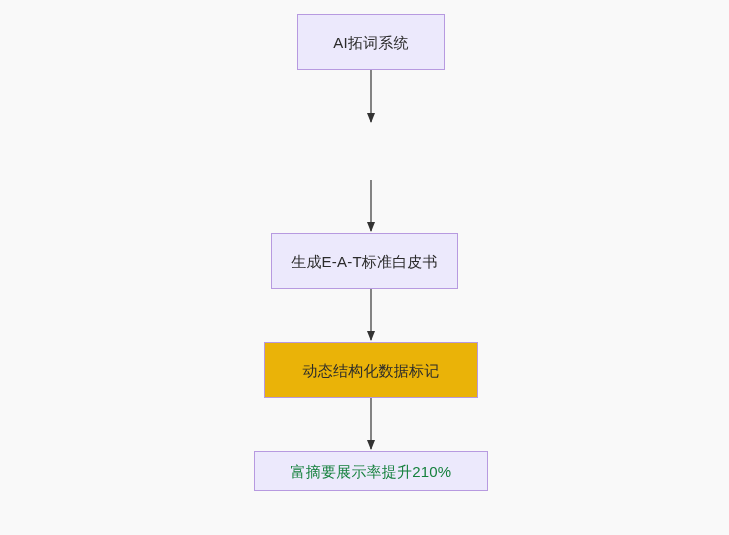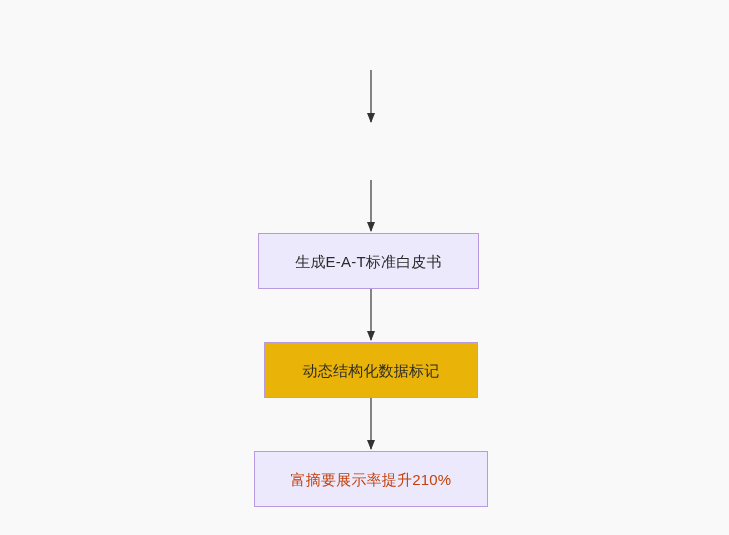--- a/index.html
+++ b/index.html
@@ -55,27 +55,30 @@
       <marker id="arrow" markerWidth="10" markerHeight="8" refX="9" refY="4" orient="auto" markerUnits="userSpaceOnUse">
         <path d="M0,0 L10,4 L0,8 z" fill="#333333"></path>
       </marker>
     </defs>
     <line x1="371" y1="70" x2="371" y2="122" stroke="#666666" stroke-width="1.6" marker-end="url(#arrow)"></line>
     <line x1="371" y1="180" x2="371" y2="231" stroke="#666666" stroke-width="1.6" marker-end="url(#arrow)"></line>
     <line x1="371" y1="289" x2="371" y2="340" stroke="#666666" stroke-width="1.6" marker-end="url(#arrow)"></line>
     <line x1="371" y1="398" x2="371" y2="449" stroke="#666666" stroke-width="1.6" marker-end="url(#arrow)"></line>
   </svg>
 
+  <div class="node" id="node-1" style="left: 297px; top: 14px; width: 148px; height: 56px; background: rgb(236, 233, 252); border-color: rgb(183, 154, 224); color: rgb(43, 43, 43);">
+    <span class="node-label">AI拓词系统</span>
+  </div>
 
 
-  <div class="node" id="node-3" style="left: 258px; top: 233px; width: 221px; height: 56px; background: rgb(236, 233, 252); border-color: rgb(183, 154, 224); color: rgb(43, 43, 43);">
+  <div class="node" id="node-3" style="left: 271px; top: 233px; width: 187px; height: 56px; background: rgb(236, 233, 252); border-color: rgb(183, 154, 224); color: rgb(43, 43, 43);">
     <span class="node-label">生成E-A-T标准白皮书</span>
   </div>
 
   <div class="node" id="node-4" style="left: 264px; top: 342px; width: 214px; height: 56px; background: #eab308; border-color: rgb(183, 154, 224); color: rgb(43, 43, 43);">
     <span class="node-label">动态结构化数据标记</span>
   </div>
 
-  <div class="node" id="node-5" style="left: 254px; top: 451px; width: 234px; height: 56px; background: rgb(236, 233, 252); border-color: rgb(183, 154, 224); color: #c2410c;">
+  <div class="node" id="node-5" style="left: 254px; top: 451px; width: 234px; height: 40px; background: rgb(236, 233, 252); border-color: rgb(183, 154, 224); color: #15803d;">
     <span class="node-label">富摘要展示率提升210%</span>
   </div>
 
 </div>
 
 </body></html>

